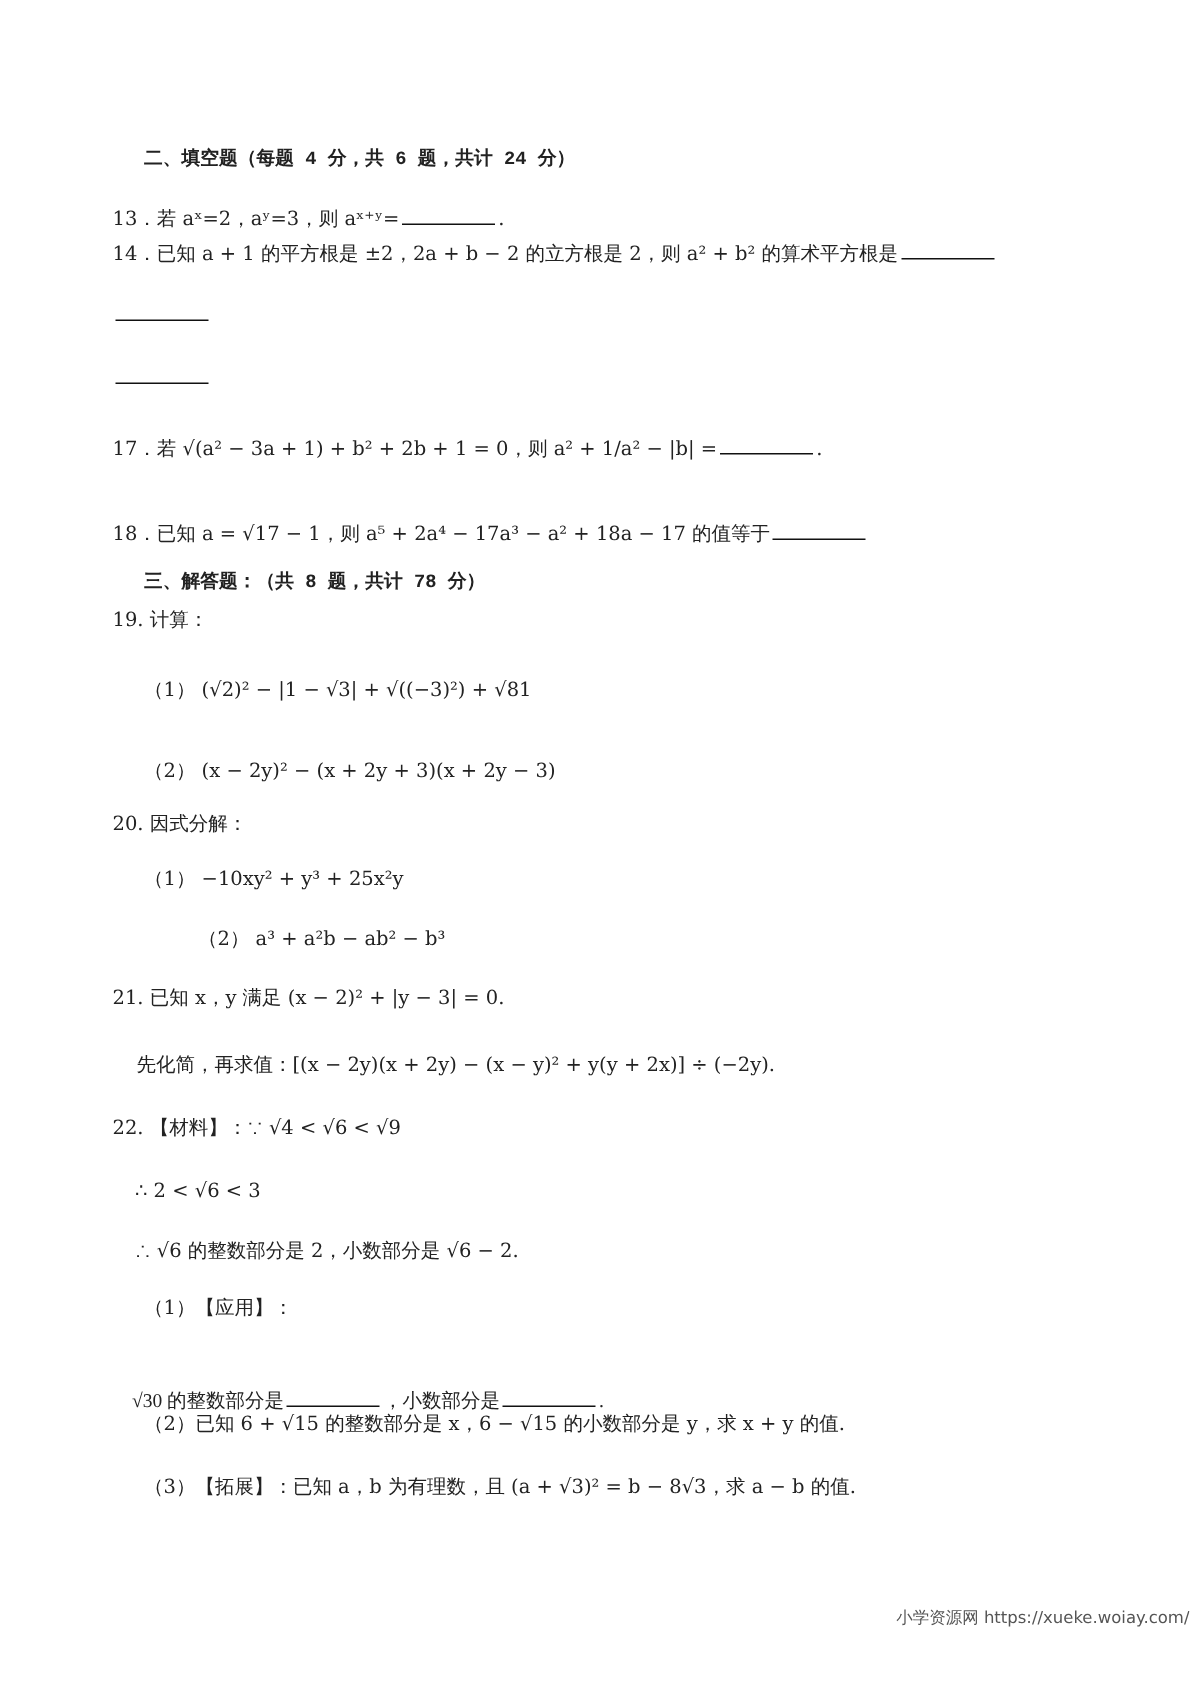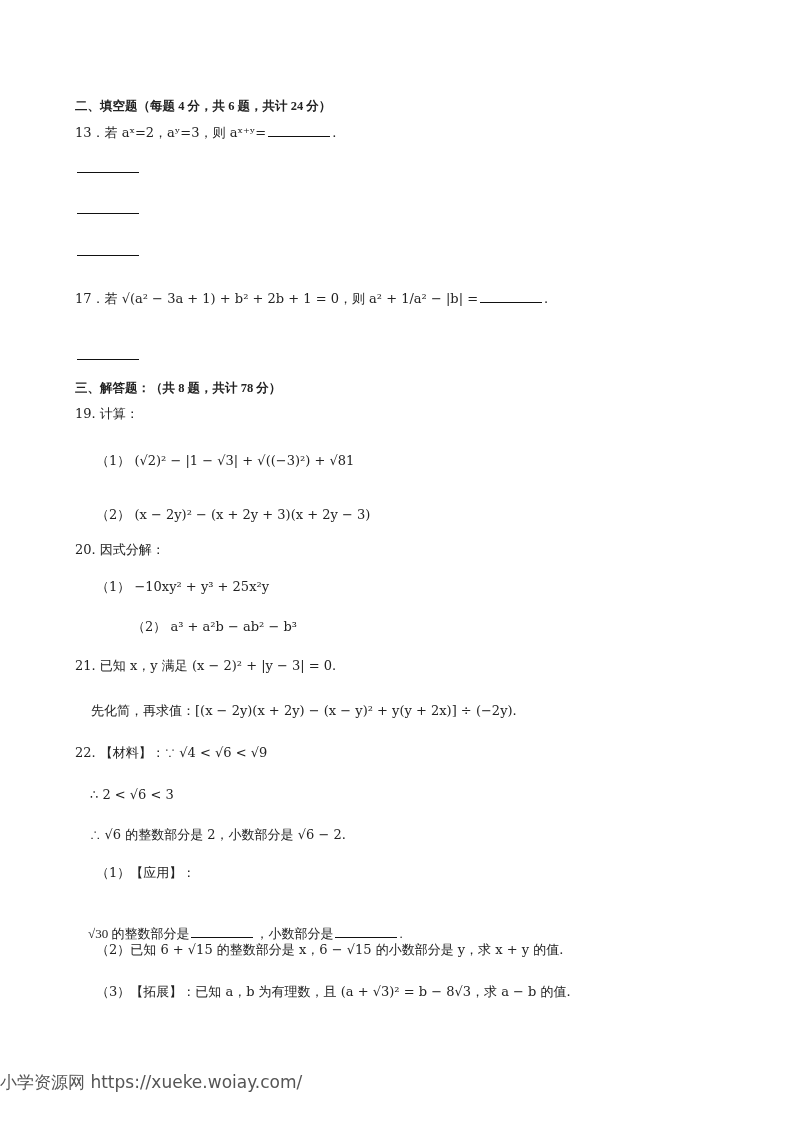--- a/index.html
+++ b/index.html
@@ -1,51 +1,51 @@
 <!DOCTYPE html>
 <html><head>
 <meta charset="utf-8">
 <style>
   html, body { margin: 0; padding: 0; background: #ffffff; }
   body { width: 793px; height: 1122px; position: relative; overflow: hidden;
          font-family: "DejaVu Serif", "Liberation Serif", serif; color: #222; }
   .line { position: absolute; left: 75px; font-size: 13px; white-space: nowrap; line-height: 18px; }
-  .bold { font-weight: bold; font-family: Liberation Serif, serif; font-size: 12.5px; }
+  .bold { font-weight: bold; font-family: Liberation Mono, monospace; font-size: 12.5px; margin-left: 21px; }
   .blank { display: inline-block; width: 62px; border-bottom: 1px solid #111; height: 12px; vertical-align: baseline; margin: 0 2px; }
-  .footer { position: absolute; top: 1071px; left: 0; width: 793px; text-align: left;
-            font-family: "DejaVu Sans", "Liberation Sans", sans-serif; font-size: 17px; color: #555; }
+  .footer { position: absolute; top: 1071px; left: 0; width: 793px; text-align: right;
+            font-family: "DejaVu Sans", "Liberation Sans", sans-serif; font-size: 11px; color: #555; }
 </style>
 </head>
 <body>
 
 <div>
   <div class="line bold" style="top:97px;">二、填空题（每题 4 分，共 6 题，共计 24 分）</div>
 
-  <div class="line" style="top:124px;text-align:center;">
+  <div class="line" style="top:137px;text-align:center;">
     <span>13．若 aˣ=2，aʸ=3，则 aˣ⁺ʸ=</span><span class="blank"></span>.
   </div>
 
   <div class="line" style="top:160px;">
-    <span class="blank"></span>
+    <span>14．已知 a + 1 的平方根是 ±2，2a + b − 2 的立方根是 2，则 a² + b² 的算术平方根是</span><span class="blank"></span>
   </div>
 
   <div class="line" style="top:201px;">
     <span class="blank"></span>
   </div>
 
   <div class="line" style="top:243px;">
     <span class="blank"></span>
   </div>
 
   <div class="line" style="top:290px;">
     <span>17．若 √(a² − 3a + 1) + b² + 2b + 1 = 0，则 a² + 1/a² − |b| =</span><span class="blank"></span>.
   </div>
 
   <div class="line" style="top:347px;">
-    <span class="blank"></span>
+    <span>18．已知 a = √17 − 1，则 a⁵ + 2a⁴ − 17a³ − a² + 18a − 17 的值等于</span><span class="blank"></span>
   </div>
 
   <div class="line bold" style="top:379px;">三、解答题：（共 8 题，共计 78 分）</div>
 
   <div class="line" style="top:405px;">19.  计算：</div>
   <div class="line" style="top:452px; left:96px;">（1） (√2)² − |1 − √3| + √((−3)²) + √81</div>
   <div class="line" style="top:506px; left:96px;">（2） (x − 2y)² − (x + 2y + 3)(x + 2y − 3)</div>
 
   <div class="line" style="top:541px;">20.  因式分解：</div>
   <div class="line" style="top:578px; left:96px;">（1） −10xy² + y³ + 25x²y</div>

